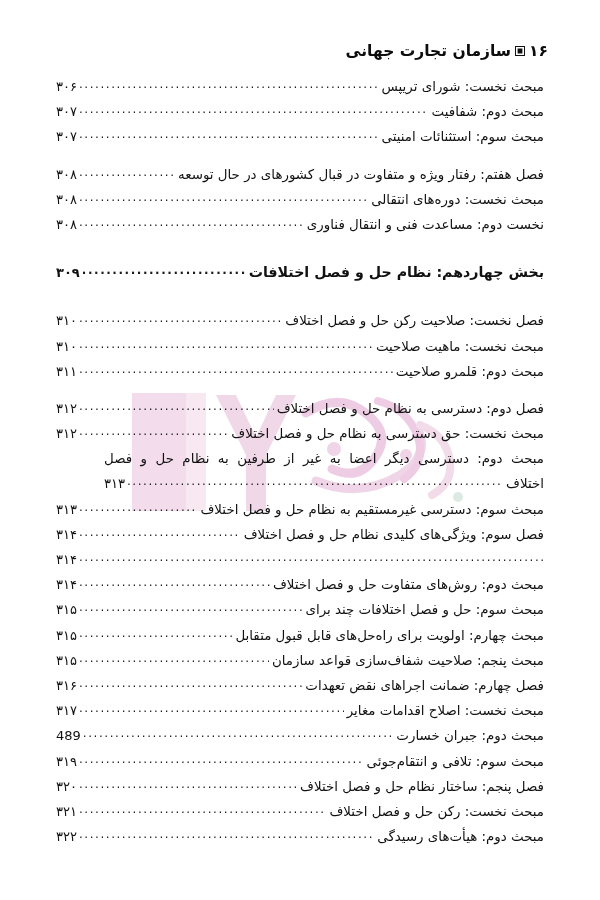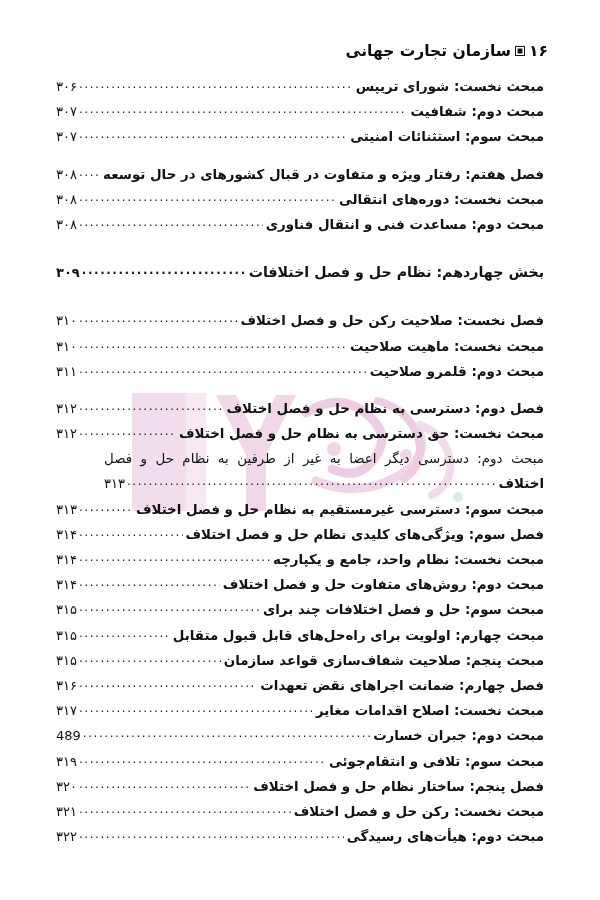--- a/index.html
+++ b/index.html
@@ -85,21 +85,20 @@
   }
   .entry.bold { font-weight: bold; font-size: 14.2px; }
 
   
   .entry.gap-top   { margin-top: 12px; }
   .entry.gap-big   { margin-top: 23px; }
 
   .e-title {
     flex: 0 0 auto;
     padding-left: 3px;
-    font-weight: bold;
   }
   .e-dots {
     flex: 1 1 auto;
     overflow: hidden;
     min-width: 10px;
     position: relative;
     top: -3px;
     color: #1a1a1a;
     letter-spacing: 1.55px;
     font-size: 12px;
@@ -188,21 +187,21 @@
         <span class="e-title">فصل هفتم: رفتار ویژه و متفاوت در قبال کشورهای در حال توسعه</span>
         <span class="e-dots">...............................................................................................................</span>
         <span class="e-page">۳۰۸</span>
       </div>
       <div class="entry">
         <span class="e-title">مبحث نخست: دوره‌های انتقالی</span>
         <span class="e-dots">...............................................................................................................</span>
         <span class="e-page">۳۰۸</span>
       </div>
       <div class="entry">
-        <span class="e-title">مبحث دوم: مساعدت فنی و انتقال فناوری</span>
+        <span class="e-title">نخست دوم: مساعدت فنی و انتقال فناوری</span>
         <span class="e-dots">...............................................................................................................</span>
         <span class="e-page">۳۰۸</span>
       </div>
       <div class="entry bold gap-big">
         <span class="e-title">بخش چهاردهم: نظام حل و فصل اختلافات</span>
         <span class="e-dots">...............................................................................................................</span>
         <span class="e-page">۳۰۹</span>
       </div>
       <div class="entry gap-big">
         <span class="e-title">فصل نخست: صلاحیت رکن حل و فصل اختلاف</span>
@@ -241,21 +240,20 @@
         <span class="e-title">مبحث سوم: دسترسی غیرمستقیم به نظام حل و فصل اختلاف</span>
         <span class="e-dots">...............................................................................................................</span>
         <span class="e-page">۳۱۳</span>
       </div>
       <div class="entry">
         <span class="e-title">فصل سوم: ویژگی‌های کلیدی نظام حل و فصل اختلاف</span>
         <span class="e-dots">...............................................................................................................</span>
         <span class="e-page">۳۱۴</span>
       </div>
       <div class="entry">
-        <span class="e-title">مبحث نخست: نظام واحد، جامع و یکپارچه</span>
         <span class="e-dots">...............................................................................................................</span>
         <span class="e-page">۳۱۴</span>
       </div>
       <div class="entry">
         <span class="e-title">مبحث دوم: روش‌های متفاوت حل و فصل اختلاف</span>
         <span class="e-dots">...............................................................................................................</span>
         <span class="e-page">۳۱۴</span>
       </div>
       <div class="entry">
         <span class="e-title">مبحث سوم: حل و فصل اختلافات چند برای</span>

